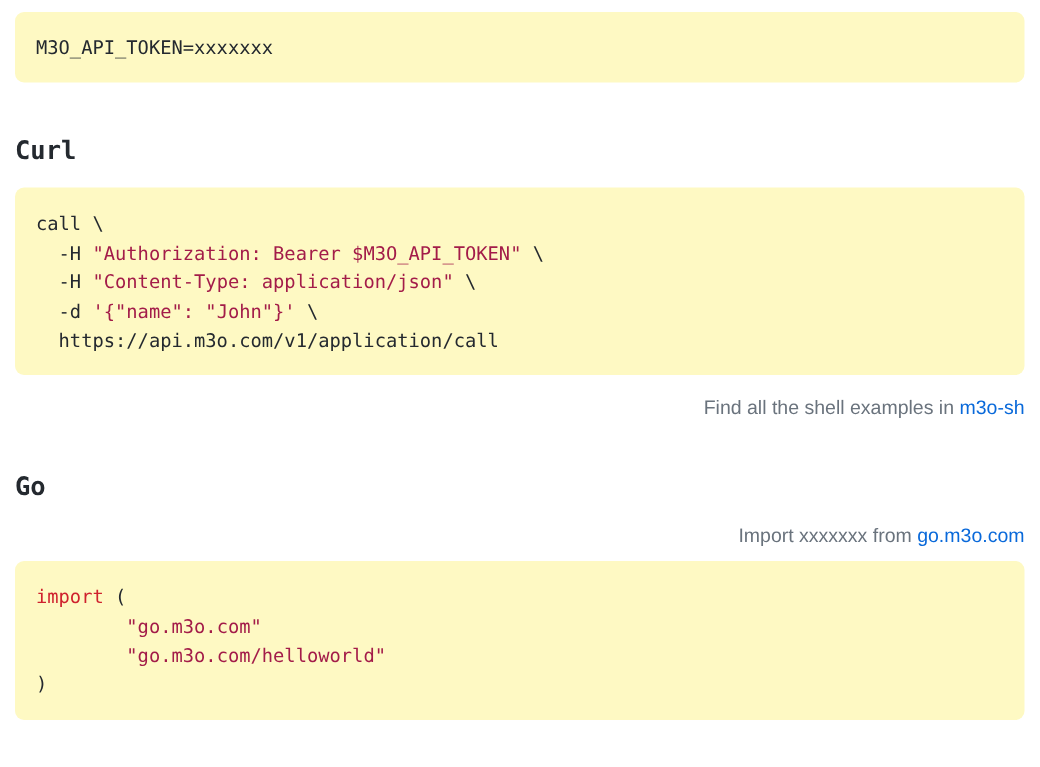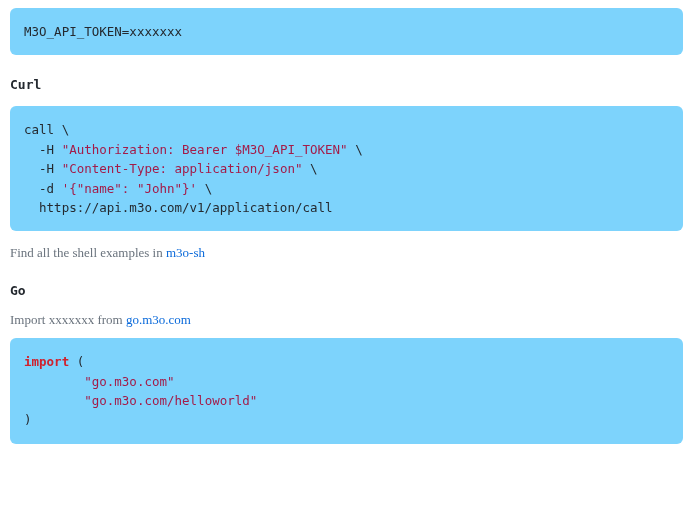--- a/index.html
+++ b/index.html
@@ -4,52 +4,53 @@
   <style>
     * { margin: 0; padding: 0; box-sizing: border-box; }
     body {
       font-family: ui-monospace, SFMono-Regular, "SF Mono", Menlo, Monaco, Consolas, "Liberation Mono", "Courier New", monospace;
       color: #24292f;
       background: #fff;
       padding: 8px 10px 20px 10px;
       width: 693px;
     }
     pre.code-block {
-      background: #7dd3fc;
+      background: #fef9c3;
       border-radius: 6px;
       padding: 14px 14px;
       font-family: ui-monospace, SFMono-Regular, "SF Mono", Menlo, Monaco, Consolas, monospace;
       font-size: 12.5px;
       line-height: 1.55;
       color: #24292f;
       overflow-x: auto;
       white-space: pre;
       margin-bottom: 10px;
     }
     h2.section-heading {
       font-family: ui-monospace, SFMono-Regular, "SF Mono", Menlo, Monaco, Consolas, monospace;
       font-weight: 600;
-      font-size: 13px;
-      margin-top: 22px;
+      font-size: 17px;
+      margin-top: 36px;
       margin-bottom: 14px;
       color: #24292f;
     }
     p.body-text {
-      font-family: Liberation Serif, serif;
+      font-family: Liberation Sans, sans-serif;
       font-size: 13px;
       color: #6a737d;
       margin-top: 14px;
       margin-bottom: 10px;
+      text-align: right;
     }
     a.link {
       color: #0969da;
       text-decoration: none;
     }
     .tok-str { color: #a31c49; }
-    .tok-kw  { color: #cf222e; font-weight: bold; }
+    .tok-kw  { color: #cf222e; }
   </style>
 </head>
 <body>
 
 <pre class="code-block"><span>M3O_API_TOKEN=xxxxxxx</span></pre>
 
 <h2 class="section-heading">Curl</h2>
 
 <pre class="code-block"><span>call \</span>
 <span><span>  -H </span><span class="tok-str">"Authorization: Bearer $M3O_API_TOKEN"</span><span> \</span></span>

